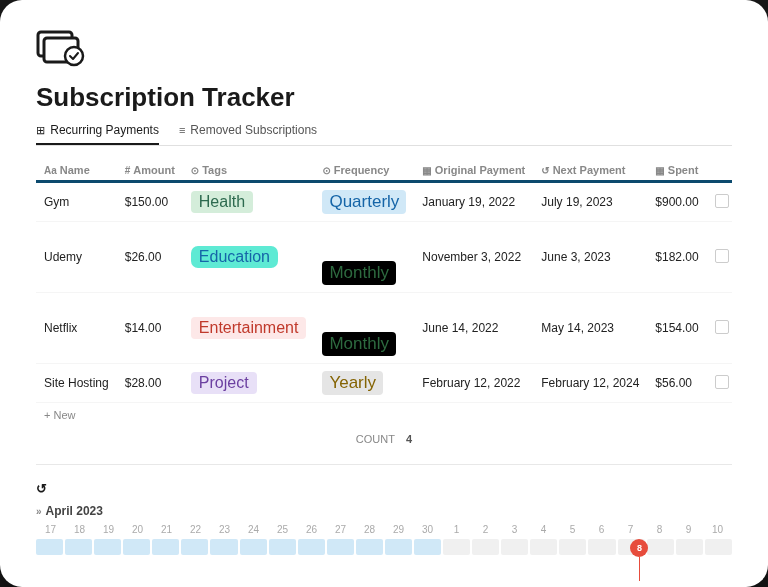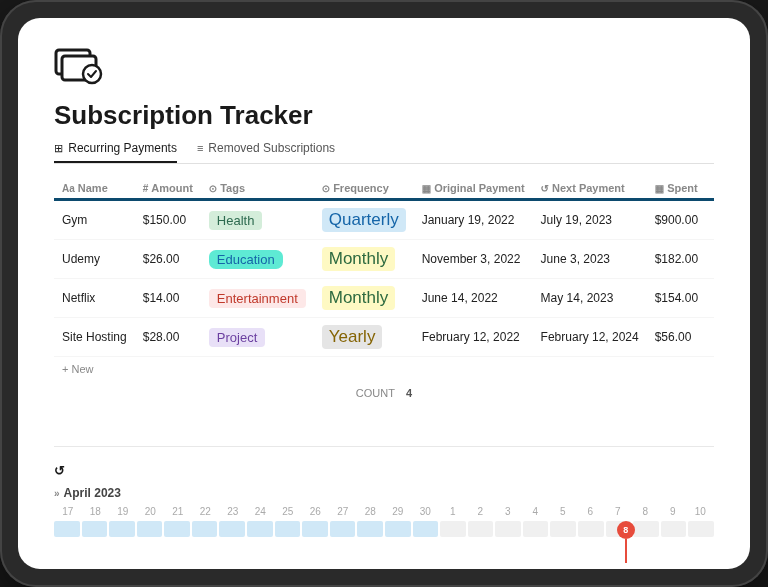--- a/index.html
+++ b/index.html
@@ -9,21 +9,20 @@
       align-items: center;
       justify-content: center;
       min-height: 100vh;
       font-family: -apple-system, BlinkMacSystemFont, 'Segoe UI', sans-serif;
     }
     .tablet-frame {
       width: 768px;
       height: 587px;
       background: #2a2a2a;
       border-radius: 36px;
-      padding: 18px;
       box-shadow: 0 20px 60px rgba(0,0,0,0.7), inset 0 0 0 2px #444;
       display: flex;
       align-items: center;
       justify-content: center;
     }
     .screen {
       width: 100%;
       height: 100%;
       background: #ffffff;
       border-radius: 22px;
@@ -111,36 +110,36 @@
       padding: 7px 8px;
       color: #222;
       font-size: 12px;
       border-bottom: 1px solid #f5f5f5;
       white-space: nowrap;
     }
     .tag {
       display: inline-block;
       padding: 2px 8px;
       border-radius: 4px;
-      font-size: 13px;
+      font-size: 16px;
       font-weight: 500;
     }
     .tag-health { background: #d4edda; color: #2d6a4f; }
     .tag-education { background: #5eead4; color: #1565a8; border-radius: 7px; }
     .tag-entertainment { background: #fde8e8; color: #c0392b; }
     .tag-project { background: #e8e0f7; color: #6b3fa0; }
     .freq-tag {
       display: inline-block;
       padding: 2px 7px;
       border-radius: 4px;
       font-size: 17px;
       font-weight: 500;
     }
     .freq-quarterly { background: #d0e8f7; color: #1565a8; }
-    .freq-monthly { background: #fef9c3; color: #2d6a3f; }
+    .freq-monthly { background: #000000; color: #2d6a3f; margin-top: 32px; }
     .freq-yearly { background: #e5e5e5; color: #856404; }
     .add-new-row {
       display: flex;
       align-items: center;
       gap: 5px;
       padding: 6px 8px;
       color: #888;
       font-size: 11px;
       cursor: pointer;
     }

